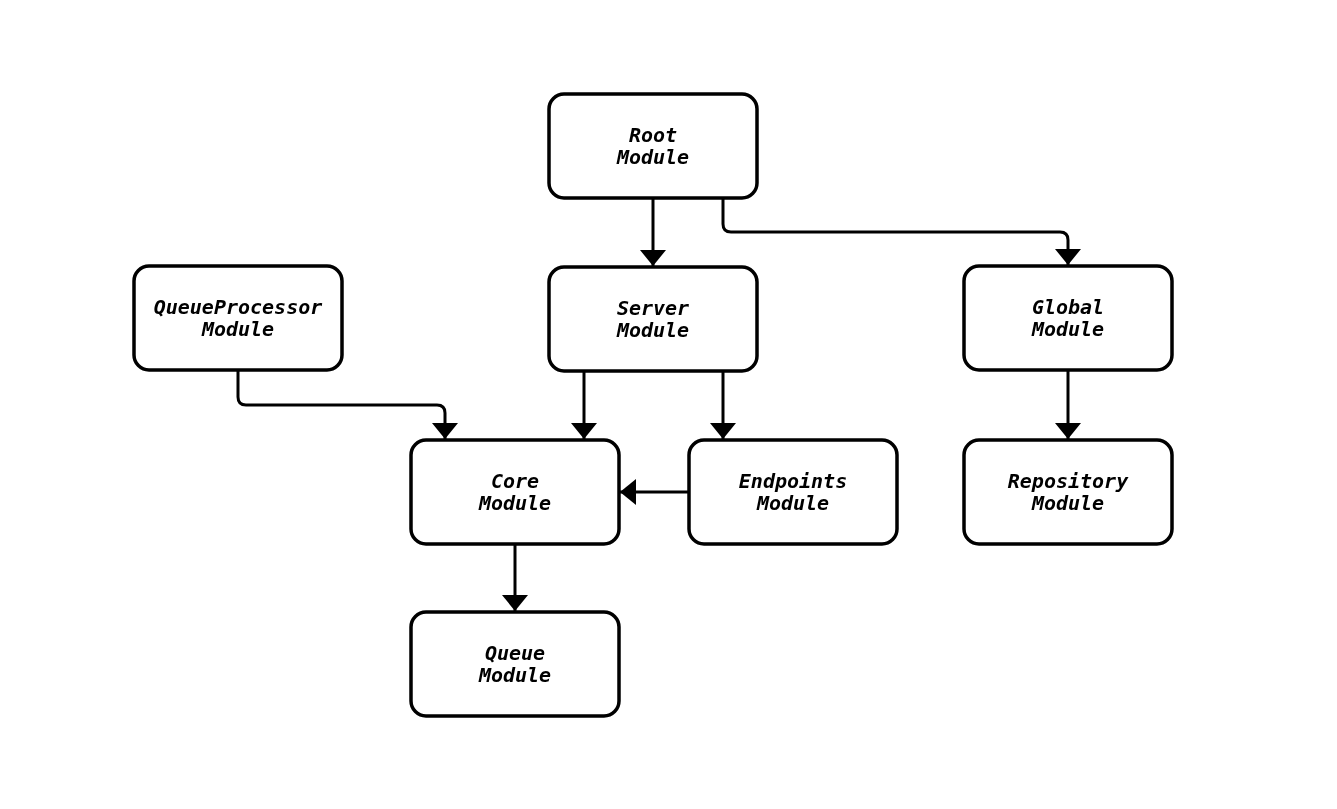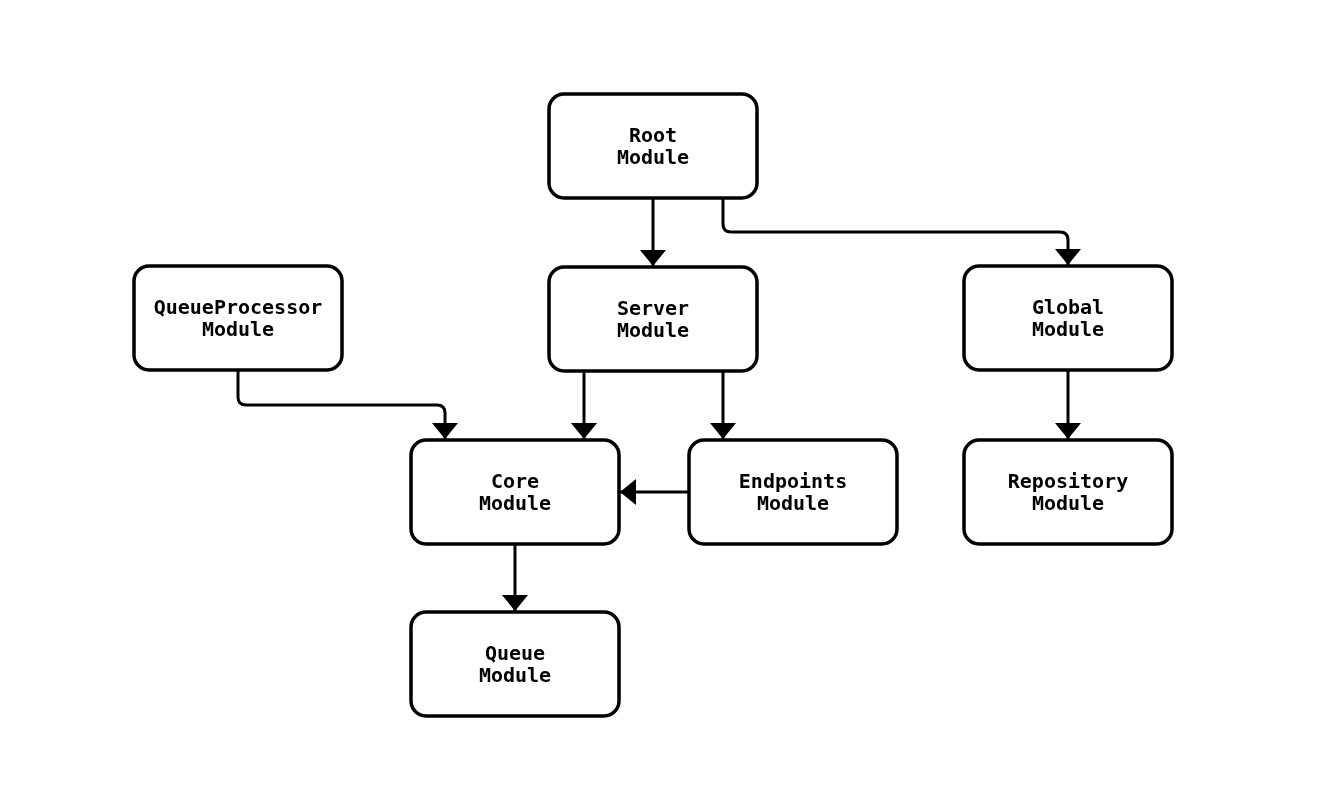--- a/index.html
+++ b/index.html
@@ -8,20 +8,21 @@
     width: 1337px;
     height: 809px;
     background: #ffffff;
     overflow: hidden;
   }
   .canvas {
     position: relative;
     width: 1337px;
     height: 809px;
     background: #ffffff;
+    font-style: italic;
   }
   svg { display: block; }
   .edge {
     fill: none;
     stroke: #000000;
     stroke-width: 3;
   }
   .node-box {
     fill: #ffffff;
     stroke: #000000;

